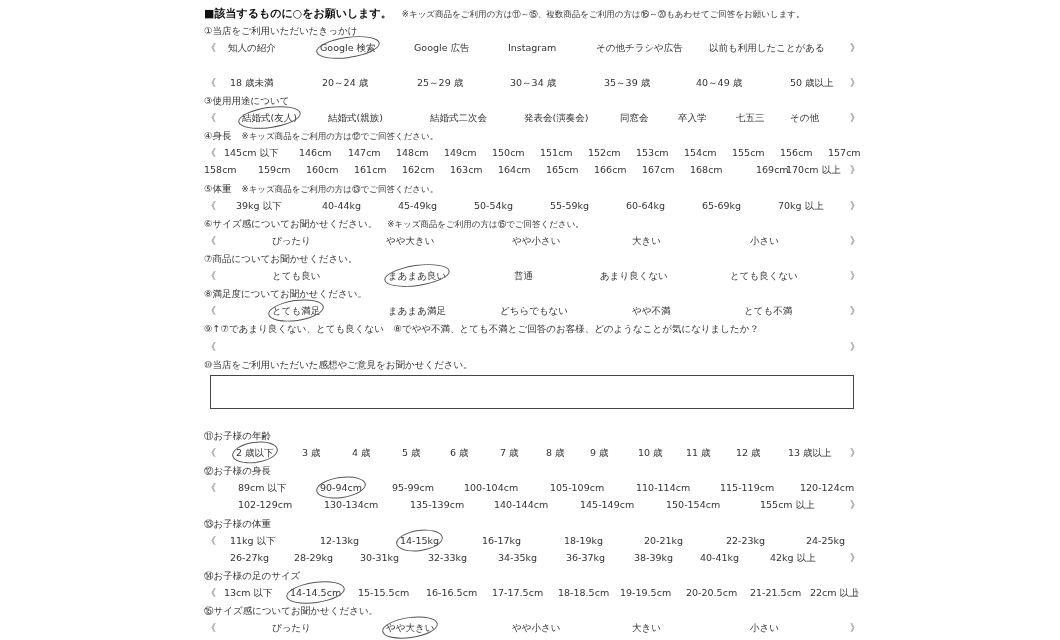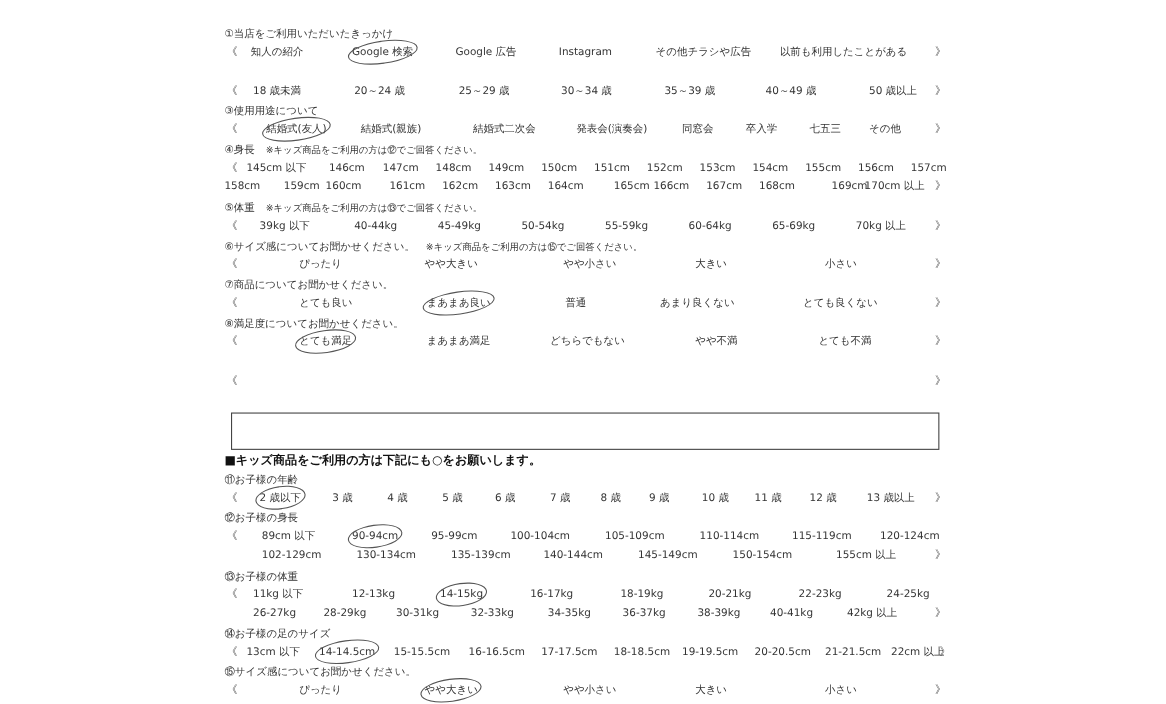--- a/index.html
+++ b/index.html
@@ -17,20 +17,23 @@
   .sel::after { content: ""; position: absolute; left: -4px; top: -4px; right: -4px; bottom: -3px;
                 border: 1px solid #555; border-radius: 50%; transform: rotate(-8deg); }
   .textbox { position: absolute; left: 210px; top: 375px; width: 642px; height: 32px;
              border: 1.5px solid #444; background: #fff; }
 </style>
 </head>
 <body>
 
 <div class="page">
 
+  <div class="heading" style="top:6px">
+    <span>■該当するものに○をお願いします。</span><span class="note">※キッズ商品をご利用の方は⑪～⑮、複数商品をご利用の方は⑯～⑳もあわせてご回答をお願いします。</span>
+  </div>
 
   <div class="qlabel" style="top:25px">①当店をご利用いただいたきっかけ</div>
   <div class="row" style="top:41px">
     <span class="bracket" style="left:2px">《</span>
     <span class="opt" style="left:24px">知人の紹介</span>
     <span class="opt sel" style="left:116px">Google 検索</span>
     <span class="opt" style="left:210px">Google 広告</span>
     <span class="opt" style="left:304px">Instagram</span>
     <span class="opt" style="left:392px">その他チラシや広告</span>
     <span class="opt" style="left:505px">以前も利用したことがある</span>
@@ -76,26 +79,26 @@
     <span class="opt" style="left:384px">152cm</span>
     <span class="opt" style="left:432px">153cm</span>
     <span class="opt" style="left:480px">154cm</span>
     <span class="opt" style="left:528px">155cm</span>
     <span class="opt" style="left:576px">156cm</span>
     <span class="opt" style="left:624px">157cm</span>
   </div>
   <div class="row" style="top:163px">
     <span class="opt" style="left:0px">158cm</span>
     <span class="opt" style="left:54px">159cm</span>
-    <span class="opt" style="left:92px">160cm</span>
+    <span class="opt" style="left:102px">160cm</span>
     <span class="opt" style="left:150px">161cm</span>
     <span class="opt" style="left:198px">162cm</span>
     <span class="opt" style="left:246px">163cm</span>
     <span class="opt" style="left:294px">164cm</span>
-    <span class="opt" style="left:354px">165cm</span>
+    <span class="opt" style="left:342px">165cm</span>
     <span class="opt" style="left:390px">166cm</span>
     <span class="opt" style="left:438px">167cm</span>
     <span class="opt" style="left:486px">168cm</span>
     <span class="opt" style="left:552px">169cm</span>
     <span class="opt" style="left:582px">170cm 以上</span>
     <span class="bracket" style="left:646px">》</span>
   </div>
 
   <div class="qlabel" style="top:183px"><span>⑤体重</span><span class="note">※キッズ商品をご利用の方は⑬でご回答ください。</span></div>
   <div class="row" style="top:199px">
@@ -137,29 +140,30 @@
   <div class="row" style="top:304px">
     <span class="bracket" style="left:2px">《</span>
     <span class="opt sel" style="left:68px">とても満足</span>
     <span class="opt" style="left:184px">まあまあ満足</span>
     <span class="opt" style="left:296px">どちらでもない</span>
     <span class="opt" style="left:428px">やや不満</span>
     <span class="opt" style="left:540px">とても不満</span>
     <span class="bracket" style="left:646px">》</span>
   </div>
 
+  <div class="qlabel" style="top:323px">⑨↑⑦であまり良くない、とても良くない　⑧でやや不満、とても不満とご回答のお客様、どのようなことが気になりましたか？</div>
   <div class="row" style="top:340px">
     <span class="bracket" style="left:2px">《</span>
     <span class="opt" style="left:24px"></span>
     <span class="bracket" style="left:646px">》</span>
   </div>
 
+  <div class="qlabel" style="top:359px">⑩当店をご利用いただいた感想やご意見をお聞かせください。</div>
   <div class="textbox"></div>
 
-  <div class="heading" style="top:411px">■キッズ商品をご利用の方は下記にも○をお願いします。</div>
 
   <div class="qlabel" style="top:430px">⑪お子様の年齢</div>
   <div class="row" style="top:446px">
     <span class="bracket" style="left:2px">《</span>
     <span class="opt sel" style="left:32px">2 歳以下</span>
     <span class="opt" style="left:98px">3 歳</span>
     <span class="opt" style="left:148px">4 歳</span>
     <span class="opt" style="left:198px">5 歳</span>
     <span class="opt" style="left:246px">6 歳</span>
     <span class="opt" style="left:296px">7 歳</span>

